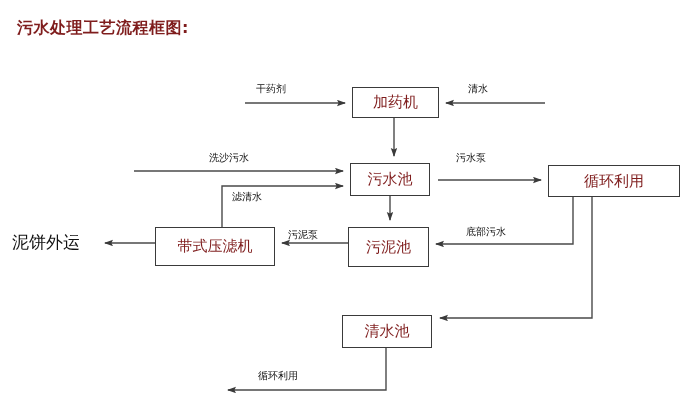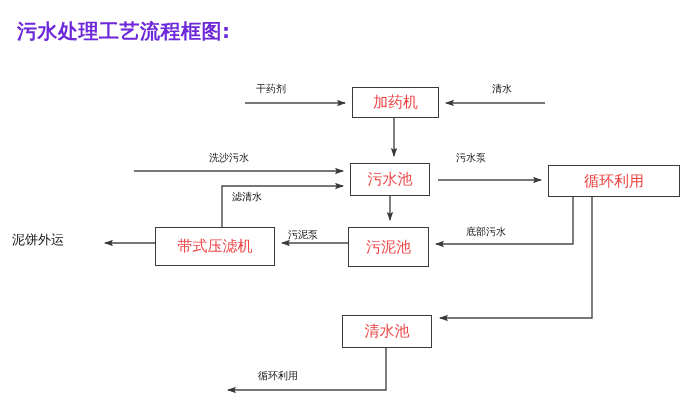--- a/index.html
+++ b/index.html
@@ -14,56 +14,56 @@
     position: relative;
     width: 700px;
     height: 420px;
     background: #ffffff;
     overflow: hidden;
   }
   #diagram-title {
     position: absolute;
     left: 17px;
     top: 18px;
-    font-size: 20px;
+    font-size: 16px;
     font-weight: bold;
-    color: #6d28d9;
+    color: #7f1d1d;
     letter-spacing: 0.5px;
     white-space: nowrap;
     text-align: center;
   }
   svg#flow-svg {
     position: absolute;
     left: 0;
     top: 0;
     width: 700px;
     height: 420px;
   }
   .node-box {
     position: absolute;
     box-sizing: border-box;
     border: 1px solid #3a3a3a;
     background: #ffffff;
     display: flex;
     align-items: center;
     justify-content: center;
-    color: #ef4444;
+    color: #7f1d1d;
     font-size: 15px;
     white-space: nowrap;
   }
   .edge-label {
     position: absolute;
     font-size: 10px;
     color: #111111;
     white-space: nowrap;
     background: transparent;
   }
   .term-label {
     position: absolute;
-    font-size: 13px;
+    font-size: 17px;
     color: #111111;
     white-space: nowrap;
   }
 </style>
 </head>
 <body>
 
 <div id="canvas">
 
   <div id="diagram-title">污水处理工艺流程框图:</div>
@@ -120,21 +120,21 @@
 
   <div class="node-box" style="left:348px; top:227px; width:81px; height:40px;">
     <span>污泥池</span>
   </div>
 
   <div class="node-box" style="left:342px; top:315px; width:90px; height:33px;">
     <span>清水池</span>
   </div>
 
   <div class="edge-label" style="left:256px; top:82px;">干药剂</div>
-  <div class="edge-label" style="left:492px; top:82px;">清水</div>
+  <div class="edge-label" style="left:468px; top:82px;">清水</div>
   <div class="edge-label" style="left:172px; top:151px;margin-left:37px;">洗沙污水</div>
   <div class="edge-label" style="left:232px; top:190px;">滤清水</div>
   <div class="edge-label" style="left:456px; top:151px;">污水泵</div>
   <div class="edge-label" style="left:288px; top:228px;">污泥泵</div>
   <div class="edge-label" style="left:466px; top:225px;">底部污水</div>
   <div class="edge-label" style="left:258px; top:369px;">循环利用</div>
 
   <div class="term-label" style="left:12px; top:231px;">泥饼外运</div>
 
 </div>

